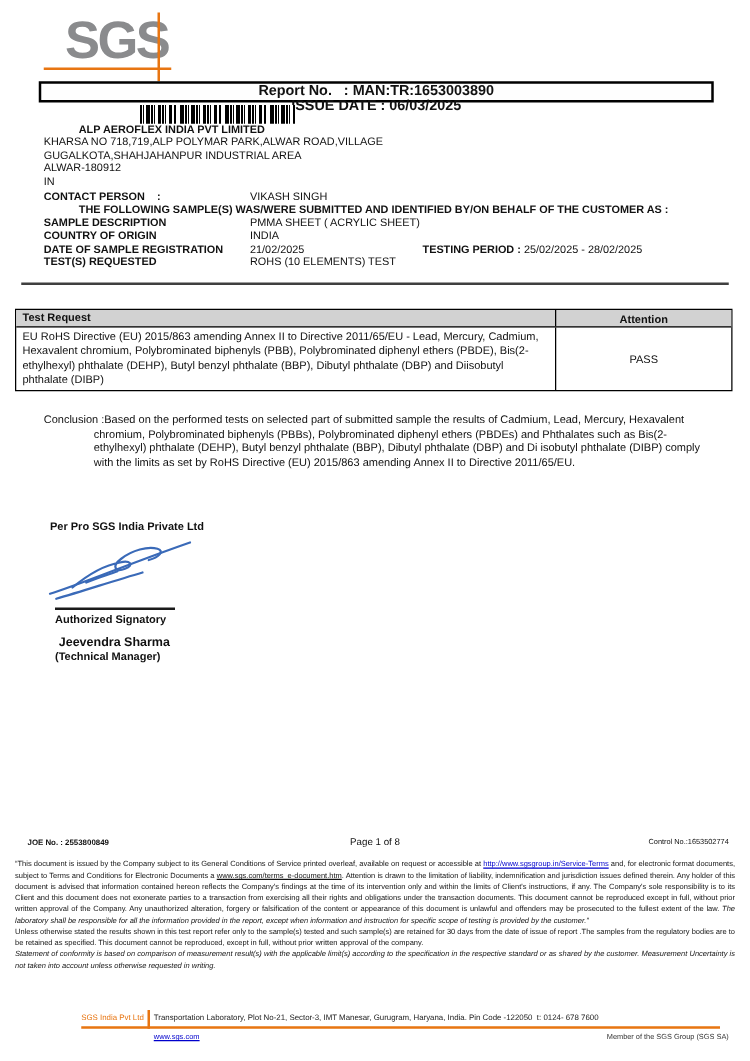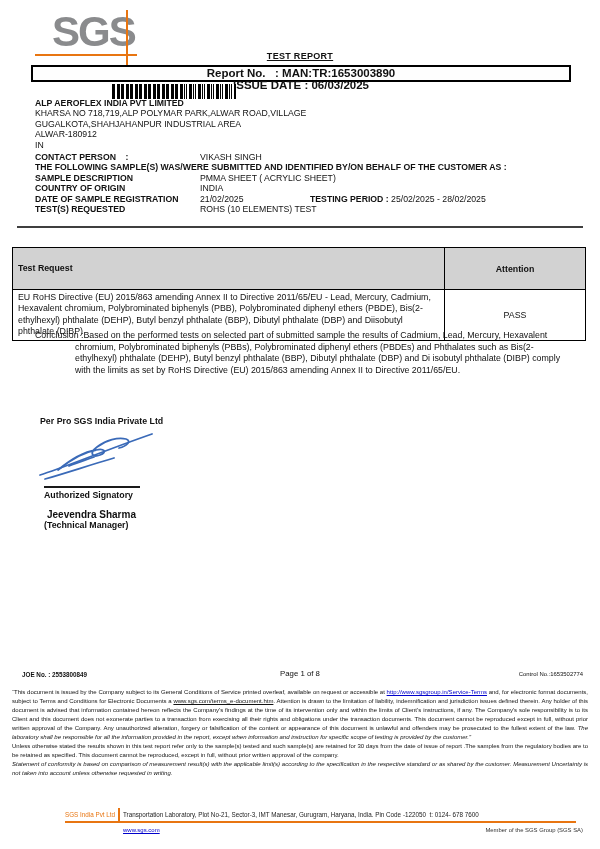--- a/index.html
+++ b/index.html
@@ -28,32 +28,32 @@
   }
   .barcode {
     position:absolute; left:112px; top:84px; width:124px; height:15px;
     background:repeating-linear-gradient(90deg,
       #000 0,#000 1.5px,#fff 1.5px,#fff 2.3px,
       #000 2.3px,#000 3px,#fff 3px,#fff 5.2px,
       #000 5.2px,#000 8px,#fff 8px,#fff 9px);
   }
   
   .info { position:absolute; left:35px; top:98px; width:548px; font-size:8.7px; line-height:10.4px; }
-  .b { font-weight:bold; }
+  .b { font-weight:bold;margin-left:28px; }
   .row { display:flex; }
   .row .lbl { width:165px; flex:none; font-weight:bold; white-space:pre; }
   .row .val { white-space:pre; }
   .row .val-narrow { width:110px; flex:none; white-space:pre; }
   .mt2 { margin-top:2px; }
   
   .sep-line { position:absolute; left:17px; top:226px; width:566px; height:2px; background:#3f3f3f; }
   .test-table { position:absolute; left:12px; top:247px; width:574px; border:1.5px solid #000; font-size:8.8px; }
   .t-head { display:flex; background:#d2d2d2; border-bottom:1px solid #000; font-weight:bold; }
   .t-body { display:flex; }
-  .t-c1 { width:432px; flex:none; border-right:1px solid #000; padding:15px 5px; line-height:11.2px; }
+  .t-c1 { width:432px; flex:none; border-right:1px solid #000; padding:1px 5px; line-height:11.2px; }
   .t-c2 { flex:1; text-align:center; padding:1px 3px; display:flex; align-items:center; justify-content:center; }
   .t-body .t-c1 { padding:2px 5px 3px 5px; }
   
   .conclusion {
     position:absolute; left:35px; top:330px; width:540px;
     font-size:8.8px; line-height:11.6px; padding-left:40px; text-indent:-40px;
   }
   
   .perpro { position:absolute; left:40px; top:416px; font-size:8.8px; font-weight:bold; }
   .sig-svg { position:absolute; left:38px; top:429px; }
@@ -87,21 +87,20 @@
 <body>
 
 <div class="page">
 
   <div>
     <div class="logo-text">SGS</div>
     <div class="logo-hline"></div>
     <div class="logo-vline"></div>
   </div>
 
-  <div class="doc-title">TEST REPORT</div>
 
   <div class="report-bar">
     <span>Report No.   : MAN:TR:1653003890</span>
     <span>ISSUE DATE : 06/03/2025</span>
   </div>
 
   <div class="barcode"></div>
 
   <div class="info">
     <div class="b">ALP AEROFLEX INDIA PVT LIMITED</div>

